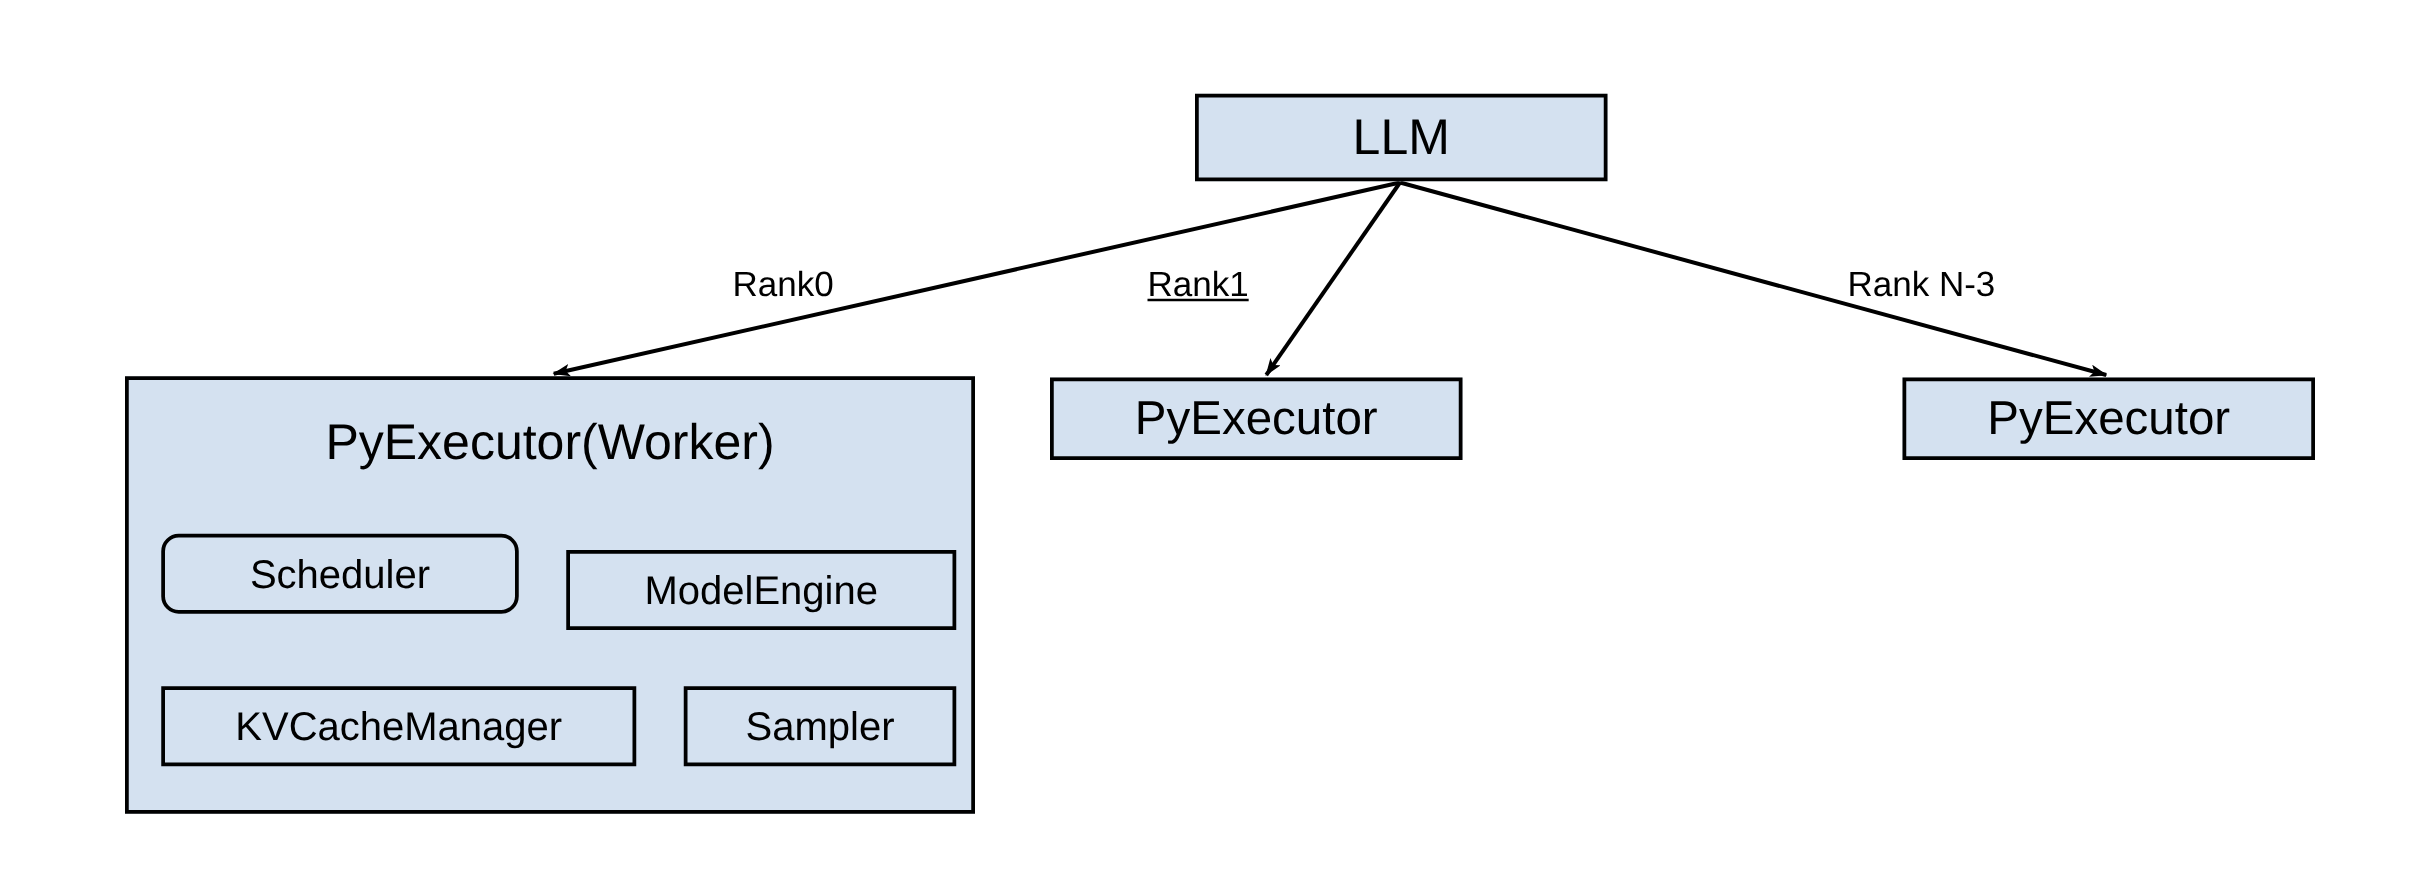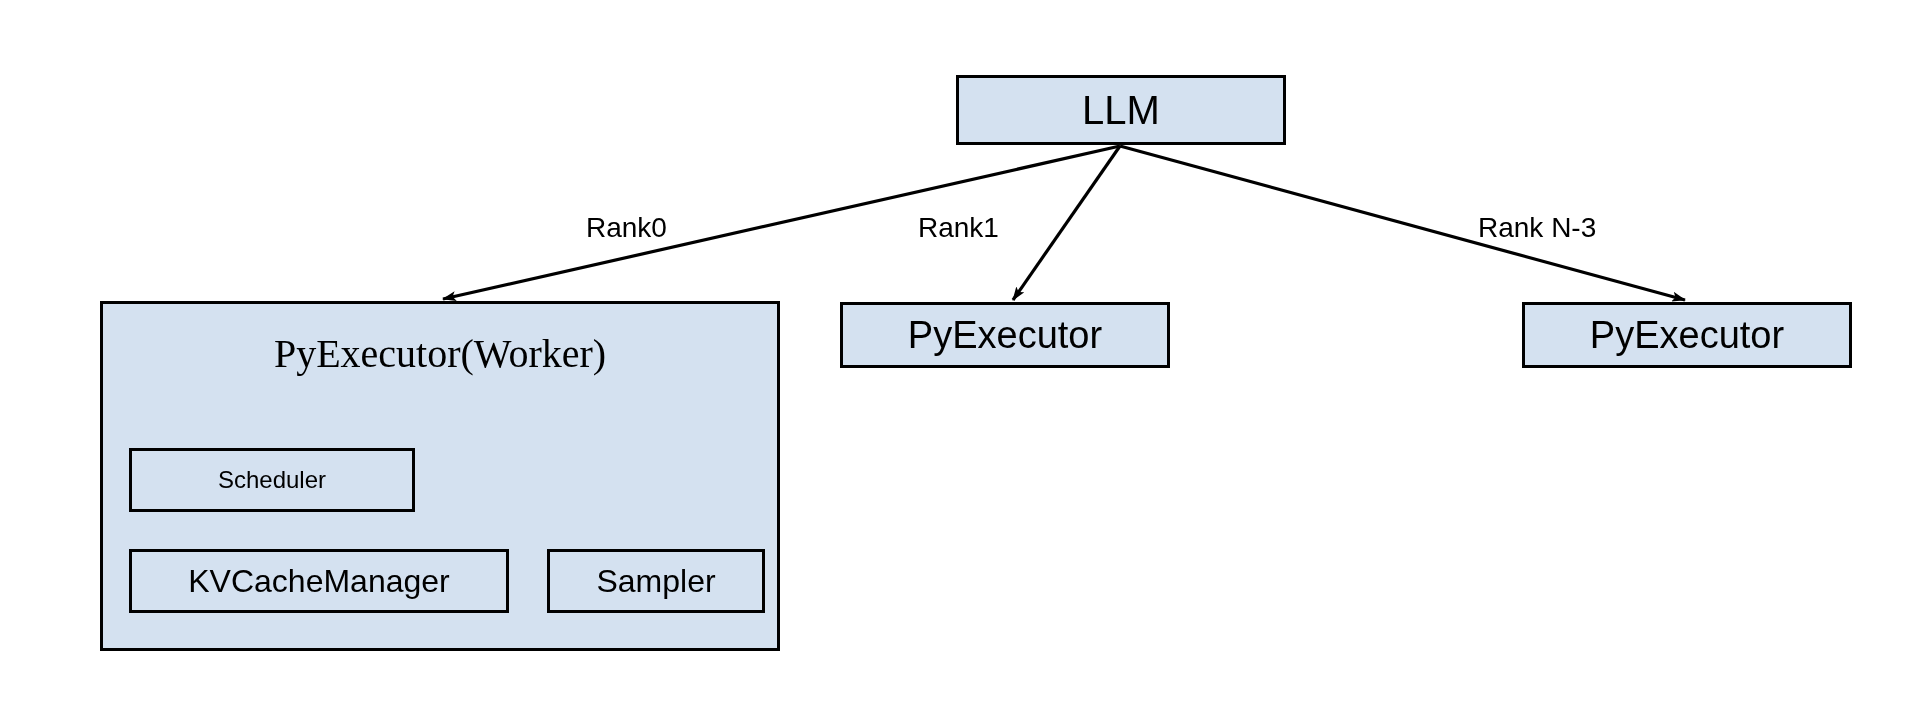--- a/index.html
+++ b/index.html
@@ -43,21 +43,21 @@
   }
   .node.container {
     display: block;
   }
   .node-title {
     position: absolute;
     left: 0;
     right: 0;
     text-align: center;
     color: #000000;
-    font-family: Liberation Serif, serif;
+    font-family: Liberation Sans, sans-serif;
     white-space: nowrap;
   }
   .subnode {
     position: absolute;
     box-sizing: border-box;
     background: #d4e1f0;
     border: 3px solid #000000;
     display: flex;
     align-items: center;
     justify-content: center;
@@ -79,24 +79,25 @@
     top: 301px;
     width: 680px;
     height: 350px;
   }
   #node-worker .node-title {
     top: 30px;
     font-size: 40px;
   }
   #sub-scheduler {
     left: 26px;
-    top: 144px;
+    top: 123px;
     width: 286px;
     height: 64px;
-    font-size: 24px;
+    font-size: 32px;
+    border-radius: 14px;
   }
   #sub-modelengine {
     left: 350px;
     top: 136px;
     width: 312px;
     height: 64px;
     font-size: 32px;
   }
   #sub-kvcachemanager {
     left: 26px;
@@ -130,21 +131,21 @@
   }
   .edge-label {
     position: absolute;
     color: #000000;
     font-family: "Liberation Sans", sans-serif;
     font-size: 28px;
     white-space: nowrap;
     background: transparent;
   }
   #label-rank0 { left: 572px; top: 212px; margin-left: 14px; }
-  #label-rank1 { left: 918px; top: 212px; }
+  #label-rank1 { left: 918px; top: 212px; text-decoration: underline; }
   #label-rankn { left: 1478px; top: 212px; }
 </style>
 </head>
 <body>
 
 <div id="diagram-root">
 
   <svg id="edge-layer" width="1928" height="710" viewBox="0 0 1928 710">
     <defs>
       <marker id="arrowhead" markerWidth="14" markerHeight="10" refX="13" refY="5" orient="auto" markerUnits="userSpaceOnUse">
@@ -163,20 +164,23 @@
     <span>LLM</span>
   </div>
 
   <div class="node container" id="node-worker">
     <div class="node-title">PyExecutor(Worker)</div>
 
     <div class="subnode" id="sub-scheduler">
       <span>Scheduler</span>
     </div>
 
+    <div class="subnode" id="sub-modelengine">
+      <span>ModelEngine</span>
+    </div>
 
     <div class="subnode" id="sub-kvcachemanager">
       <span>KVCacheManager</span>
     </div>
 
     <div class="subnode" id="sub-sampler">
       <span>Sampler</span>
     </div>
   </div>
 

